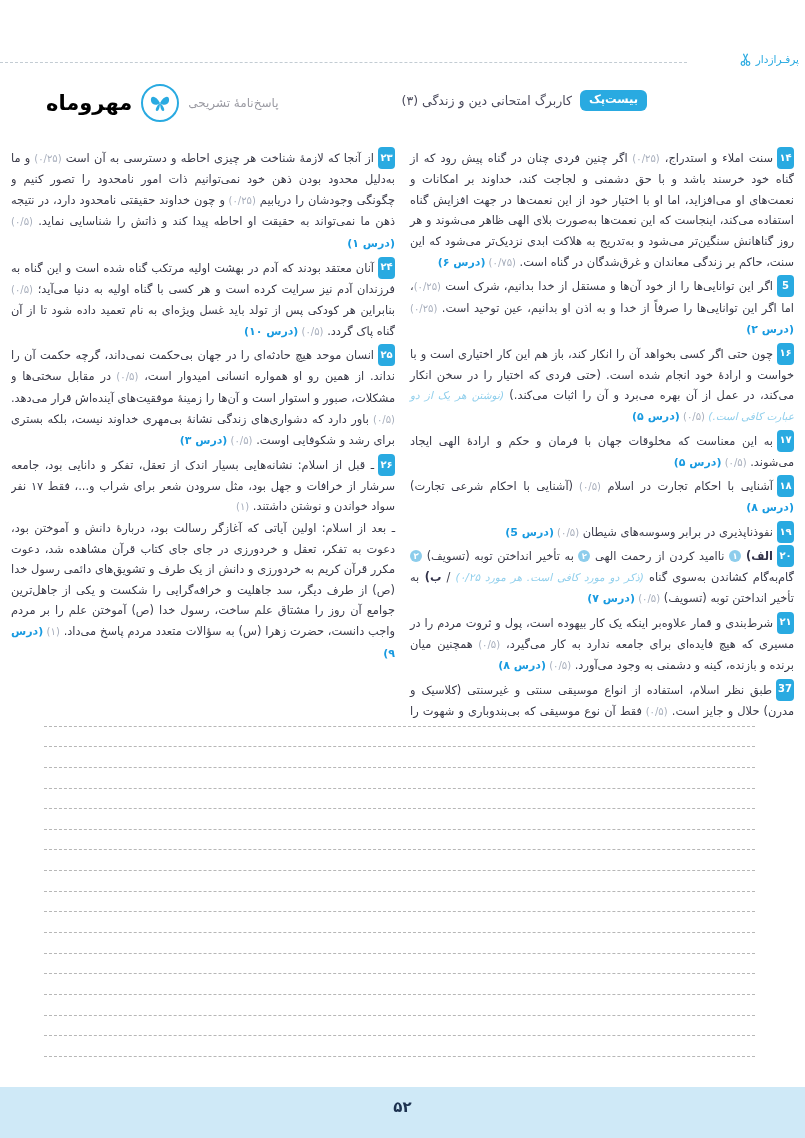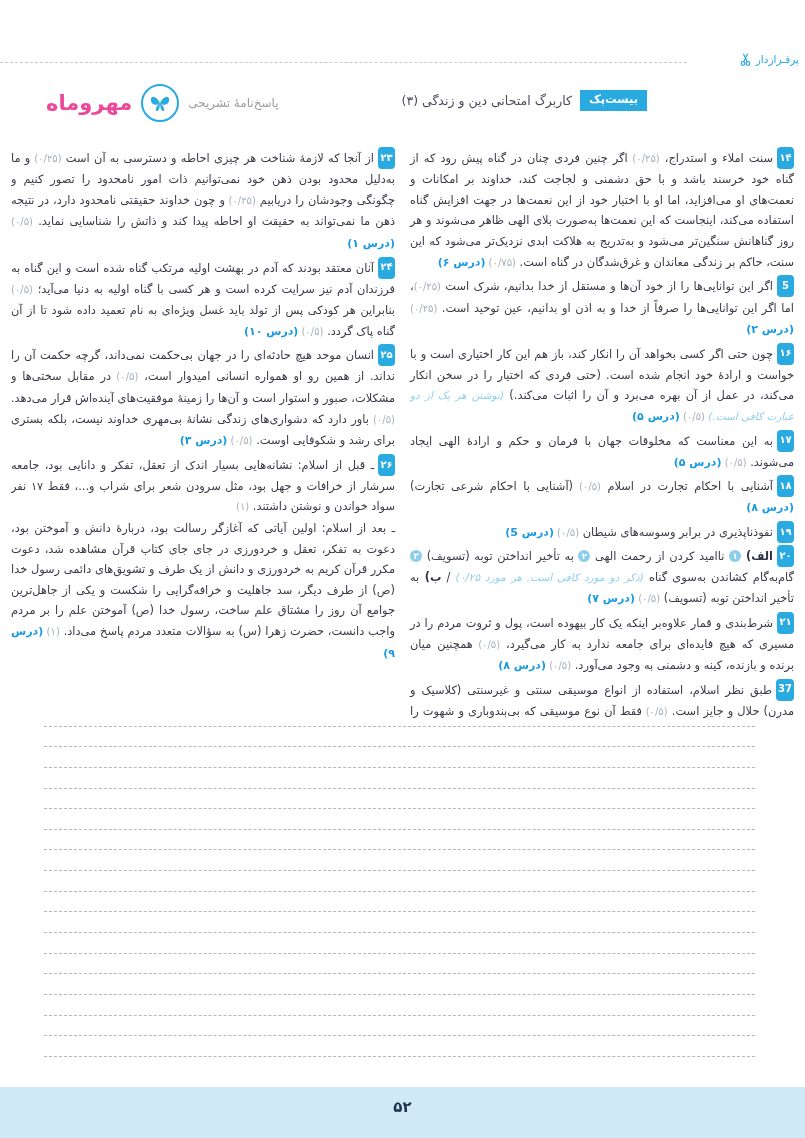--- a/index.html
+++ b/index.html
@@ -24,29 +24,29 @@
   }
 
   
   .header-row { position: absolute; top: 86px; left: 0; right: 0; height: 36px; }
   .series-group {
     position: absolute; right: 158px; top: 4px;
     display: flex; align-items: center; gap: 8px;
   }
   .series-badge {
     background: #29aae1; color: #fff; font-weight: bold;
-    font-size: 11.5px; padding: 3px 9px 4px; border-radius: 0;
+    font-size: 11.5px; padding: 3px 9px 4px; border-radius: 6px;
     line-height: 1.2;
   }
   .series-title { color: #4b4b5c; font-size: 12.5px; }
   .brand-group {
     position: absolute; left: 46px; top: -2px;
     display: flex; align-items: center; gap: 9px; direction: ltr;
   }
-  .publisher-name { color: #ec4899; font-weight: bold; font-size: 21px; }
+  .publisher-name { color: #000000; font-weight: bold; font-size: 21px; }
   .logo-circle {
     width: 38px; height: 38px; border: 2.5px solid #29aae1; border-radius: 50%;
     display: flex; align-items: center; justify-content: center;
   }
   .answer-key-label { color: #9b9ba3; font-size: 12px; }
 
   
   .answers {
     position: absolute; top: 147px; right: 11px; left: 11px; height: 578px;
     display: flex; gap: 15px; overflow: hidden;

